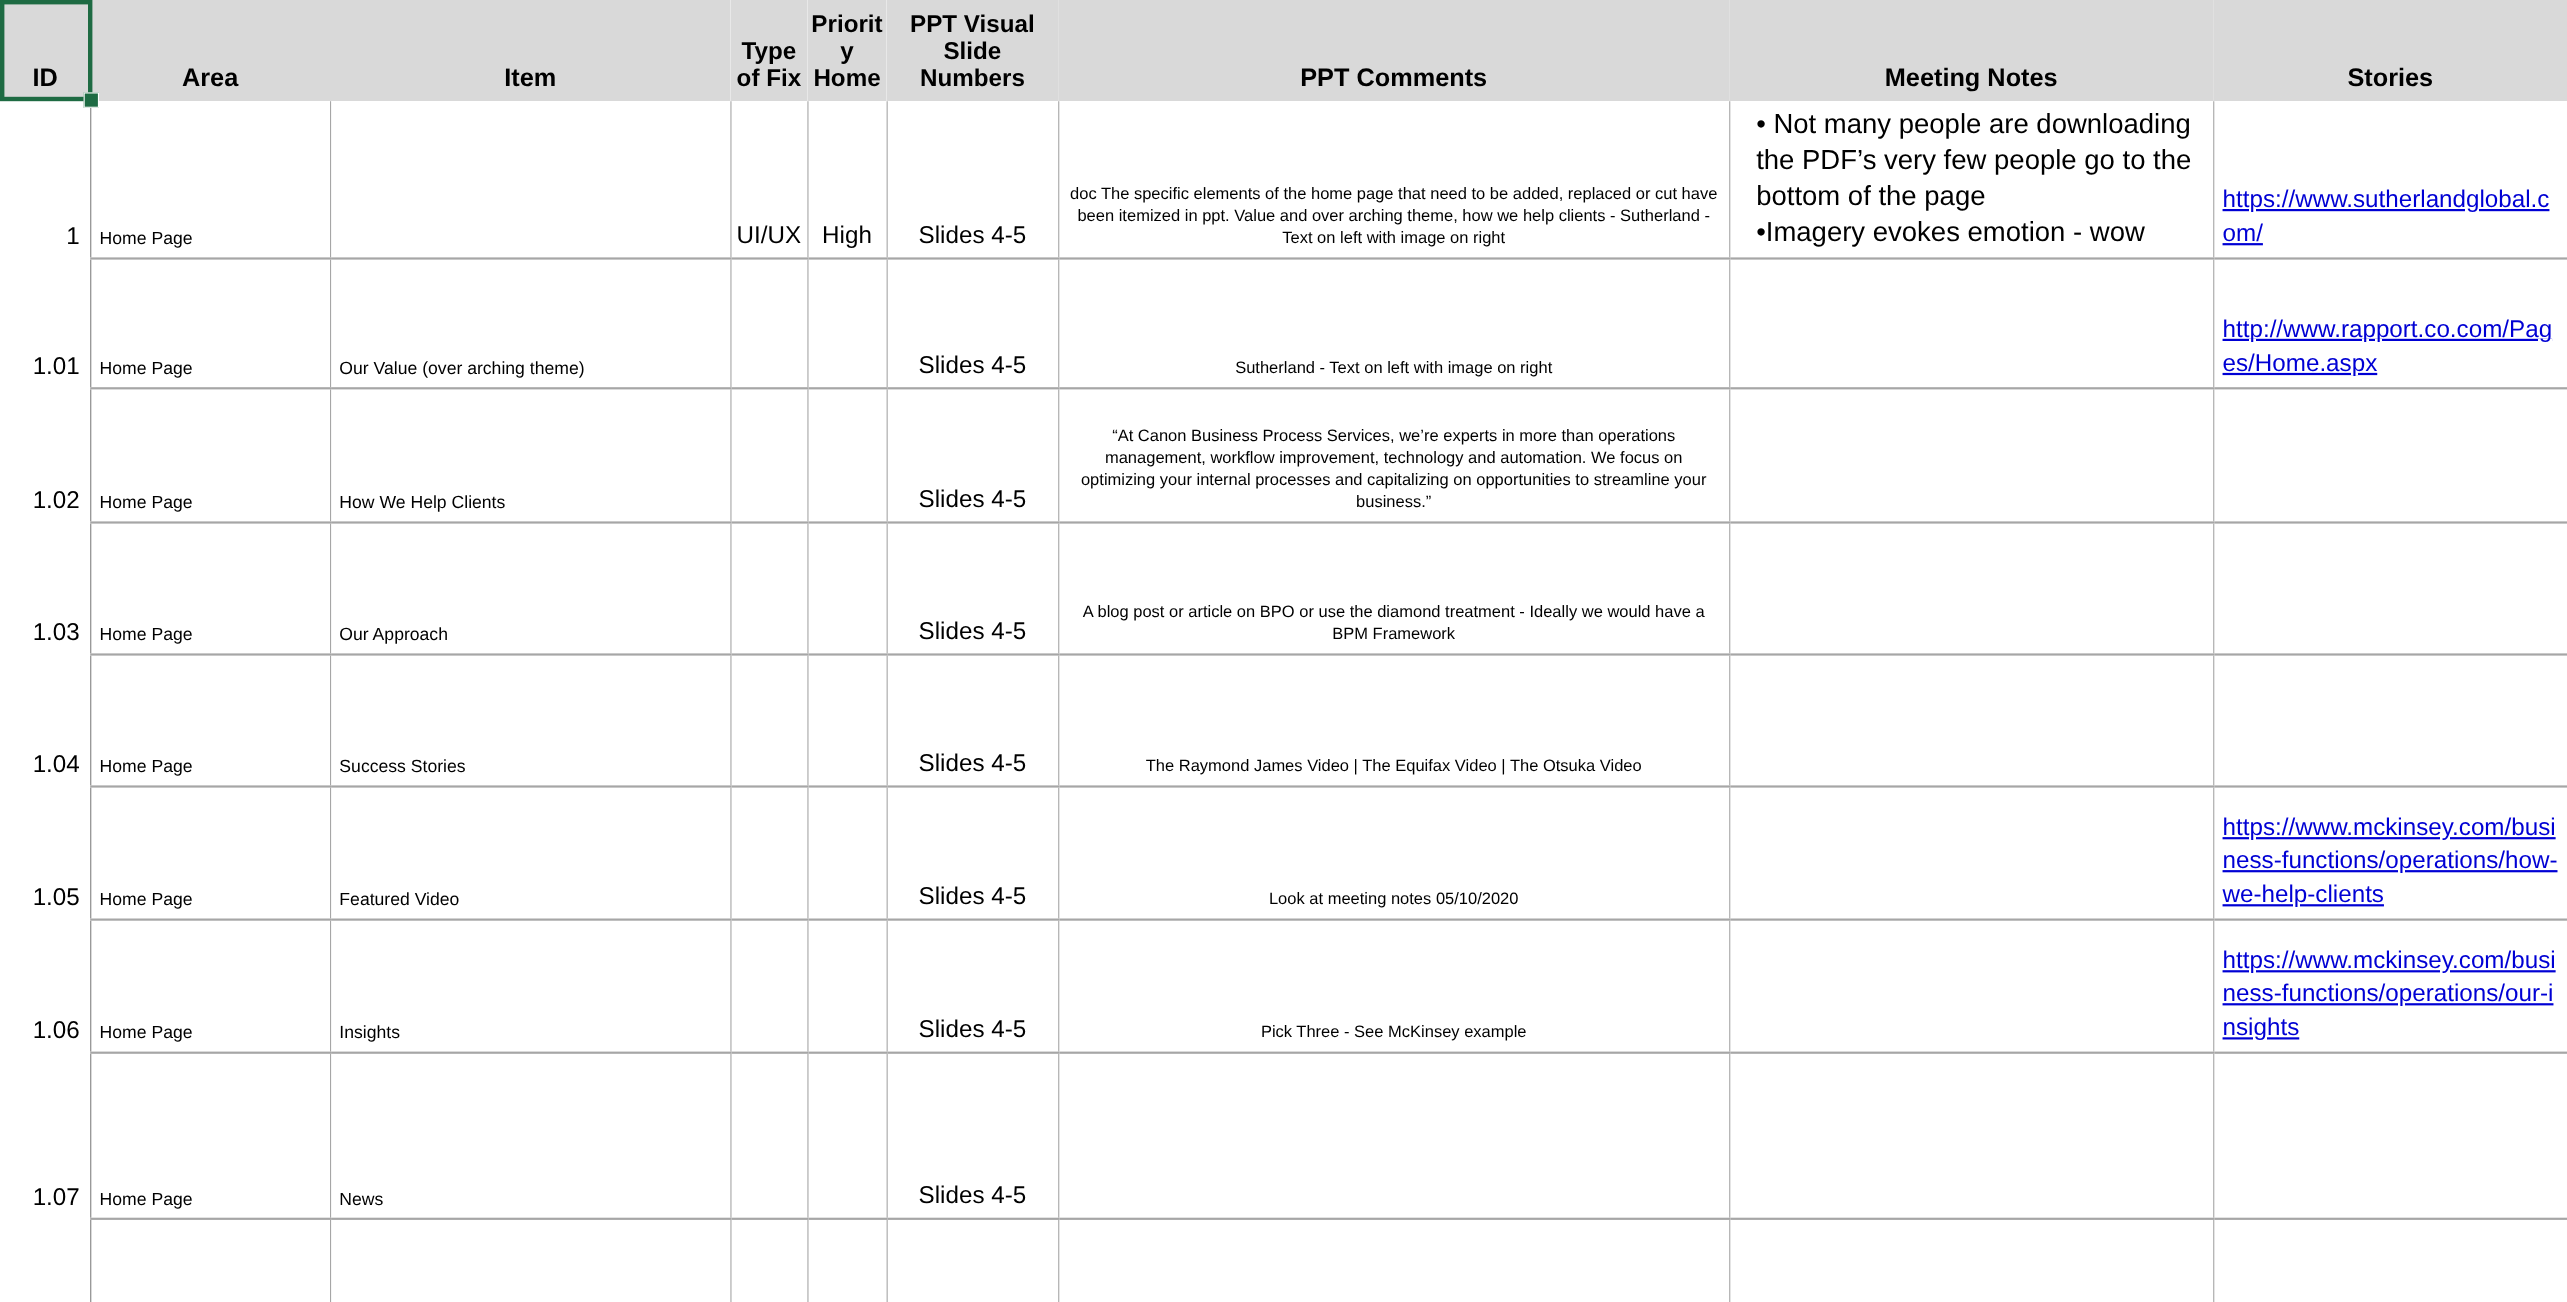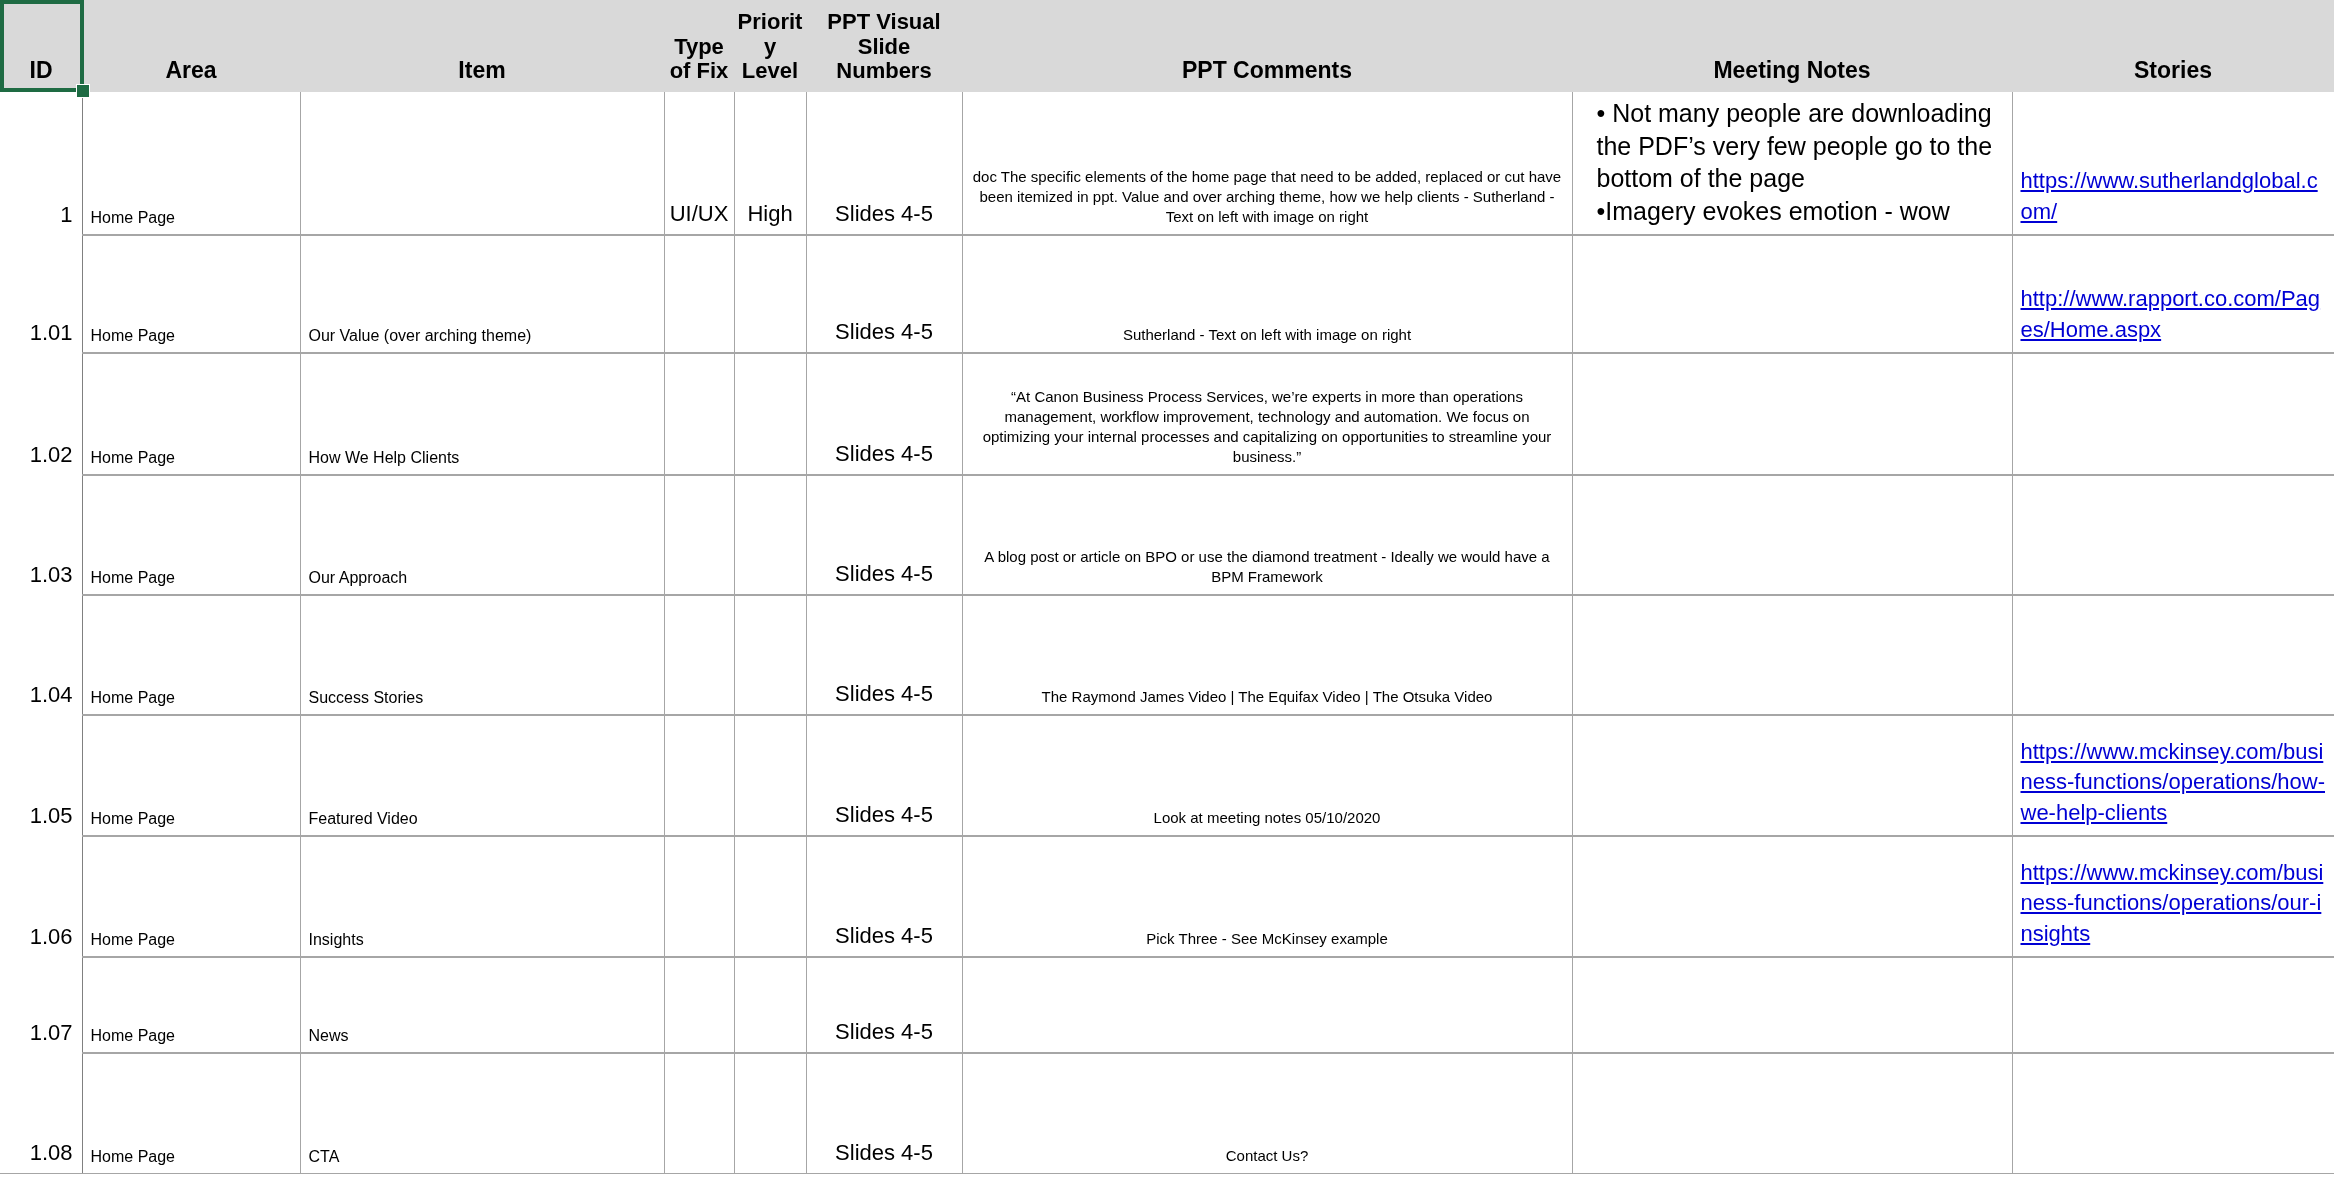--- a/index.html
+++ b/index.html
@@ -163,21 +163,21 @@
         <th><span>ID</span></th>
         <th><span>Area</span></th>
         <th><span>Item</span></th>
         <th class="hdr-narrow">
           <span class="hdr-break">Type</span>
           <span class="hdr-break">of Fix</span>
         </th>
         <th class="hdr-narrow">
           <span class="hdr-break">Priorit</span>
           <span class="hdr-break">y</span>
-          <span class="hdr-break">Level</span>
+          <span class="hdr-break">Home</span>
         </th>
         <th class="hdr-narrow">
           <span class="hdr-break">PPT Visual</span>
           <span class="hdr-break">Slide</span>
           <span class="hdr-break">Numbers</span>
         </th>
         <th><span>PPT Comments</span></th>
         <th><span>Meeting Notes</span></th>
         <th><span>Stories</span></th>
       </tr>
@@ -257,21 +257,21 @@
           <td class="c-id">1.06</td>
           <td class="c-area">Home Page</td>
           <td class="c-item">Insights</td>
           <td class="c-type"></td>
           <td class="c-prio"></td>
           <td class="c-slides">Slides 4-5</td>
           <td class="c-ppt">Pick Three - See McKinsey example</td>
           <td class="c-notes"></td>
           <td class="c-ex"><span class="cell-link">https://www.mckinsey.com/business-functions/operations/our-insights</span></td>
         </tr>
-        <tr class="data-row" style="height: 96px;">
+        <tr class="data-row" style="height: 151px;">
           <td class="c-id">1.07</td>
           <td class="c-area">Home Page</td>
           <td class="c-item">News</td>
           <td class="c-type"></td>
           <td class="c-prio"></td>
           <td class="c-slides">Slides 4-5</td>
           <td class="c-ppt"></td>
           <td class="c-notes"></td>
           <td class="c-ex"></td>
         </tr>

